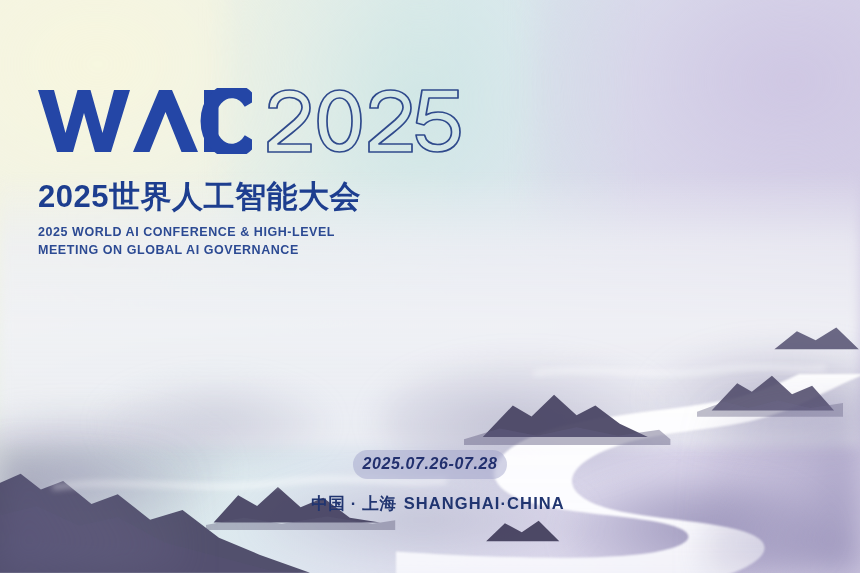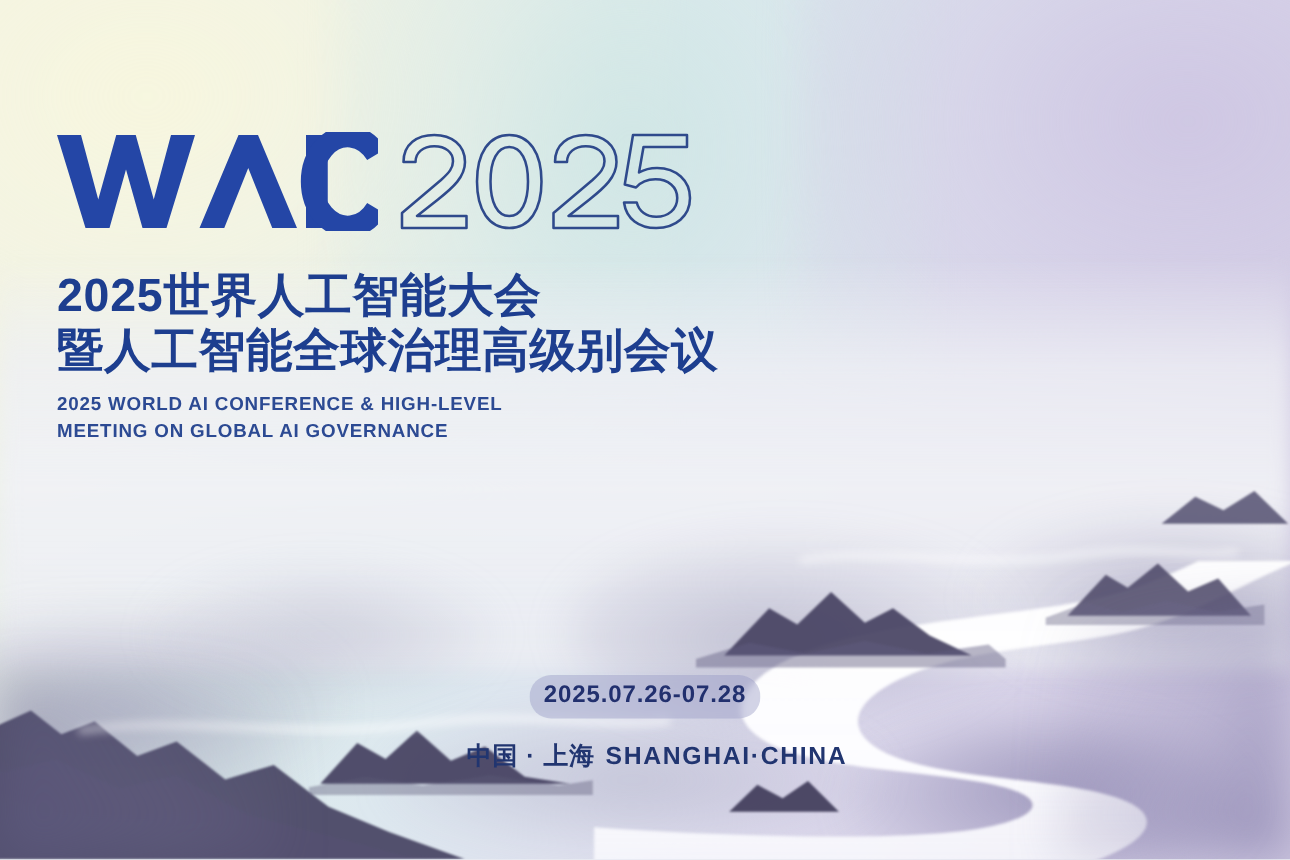--- a/index.html
+++ b/index.html
@@ -175,20 +175,21 @@
   .date-badge {
     display: inline-block;
     padding: 5px 9px 6px;
     border-radius: 16px;
     background: rgba(150,152,196,0.42);
     color: #22306e;
     font-size: 16px;
     font-weight: 600;
     letter-spacing: 0.6px;
     backdrop-filter: blur(2px);
+    font-style: italic;
   }
   .location {
     margin-top: 14px;
     color: #213570;
     font-size: 16.5px;
     font-weight: 600;
     letter-spacing: 0.7px;
     padding-left: 16px;
   }
   .location .en { letter-spacing: 1.1px; margin-left: 7px; }
@@ -308,21 +309,20 @@
           <path d="M 192 2 L 192 10 L 163 10 L 160 27 C 163.5 25 167.5 24 172 24
                    C 185 24 194 32.5 194 44 C 194 56 184.5 64 171.5 64
                    C 160 64 151.5 58 150 47 L 158.5 47 C 160 53 165 56.5 171.5 56.5
                    C 179.5 56.5 185.5 51.5 185.5 44 C 185.5 36.5 179.5 31.5 171 31.5
                    C 165.5 31.5 161 33.5 158 37 L 150.5 35 L 156 2 Z"></path>
         </g>
       </svg>
     </div>
 
     <div class="cn-line cn-1">2025世界人工智能大会</div>
-    <div class="cn-line cn-2">暨人工智能全球治理高级别会议</div>
 
     <div class="en-block">
       <div>2025 WORLD AI CONFERENCE &amp; HIGH-LEVEL</div>
       <div>MEETING ON GLOBAL AI GOVERNANCE</div>
     </div>
   </div>
 
   <div class="footer">
     <div class="date-badge">2025.07.26-07.28</div>
     <div class="location">

